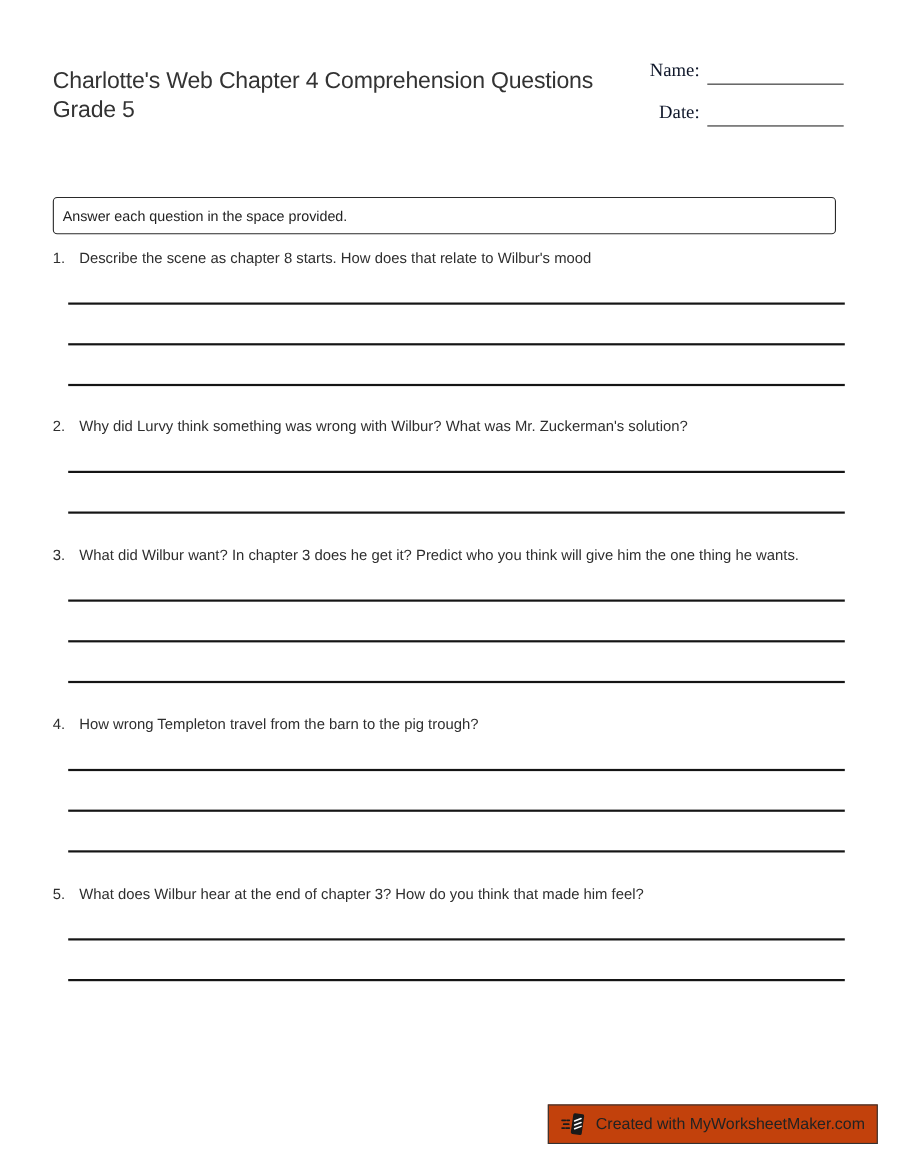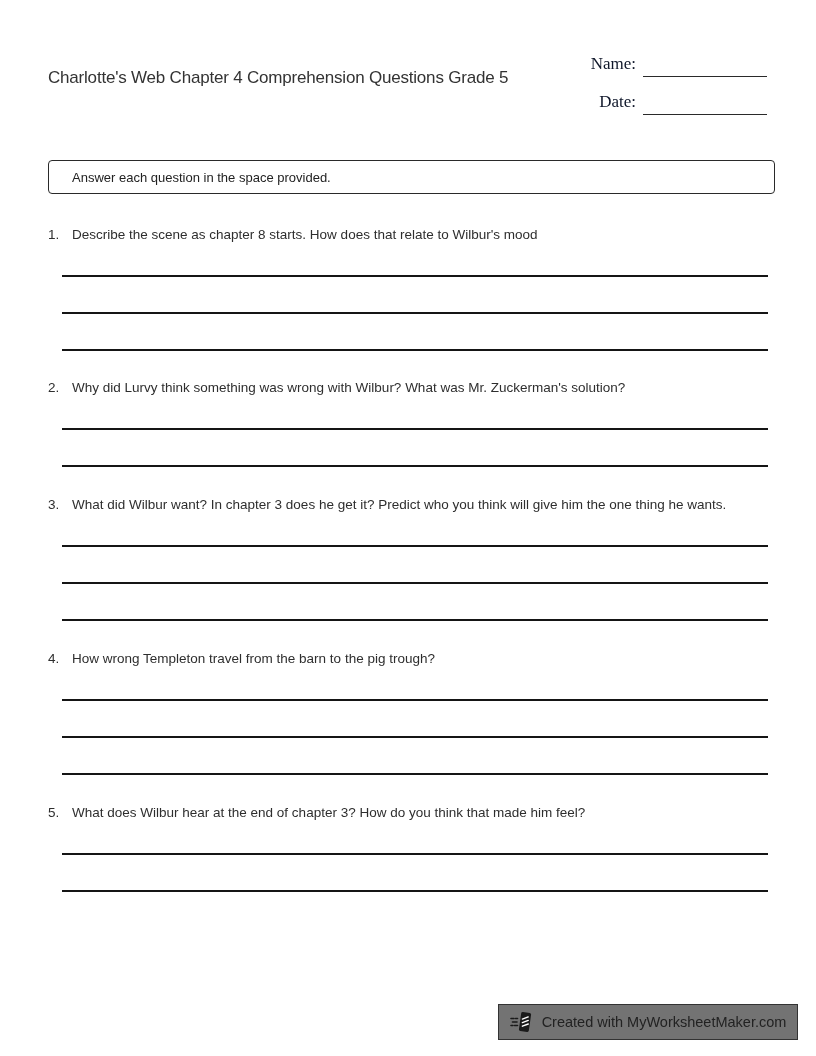--- a/index.html
+++ b/index.html
@@ -16,22 +16,22 @@
     color: #333333;
     overflow: hidden;
   }
 
   
   .title {
     position: absolute;
     left: 48px;
     top: 47px;
     width: 540px;
-    font-size: 17px;
-    line-height: 40px;
+    font-size: 21px;
+    line-height: 26px;
     font-weight: 400;
     letter-spacing: -0.2px;
     color: #333333;
   }
 
   
   .namedate {
     position: absolute;
     top: 52px;
     left: 560px;
@@ -56,28 +56,28 @@
     top: 24px;
     width: 124px;
     height: 0;
     border-bottom: 1.5px solid #2a2a2a;
   }
 
   
   .instructions {
     position: absolute;
     left: 48px;
-    top: 160px;
+    top: 179px;
     width: 702px;
     height: 32px;
     border: 1.5px solid #2a2a2a;
     border-radius: 4px;
     display: flex;
     align-items: center;
-    padding-left: 23px;
+    padding-left: 8px;
     font-size: 13px;
     color: #222222;
   }
 
   
   .question {
     position: absolute;
     left: 48px;
     width: 720px;
   }
@@ -115,21 +115,21 @@
     width: 300px;
     height: 36px;
     border: 1.5px solid #333333;
     box-sizing: border-box;
     display: flex;
     align-items: center;
     justify-content: center;
     gap: 8px;
     font-size: 14.5px;
     color: #222222;
-    background: #737373;
+    background: #c2410c;
   }
   .footer-icon {
     width: 24px;
     height: 24px;
     flex: 0 0 24px;
   }
 </style>
 </head>
 <body>
 

